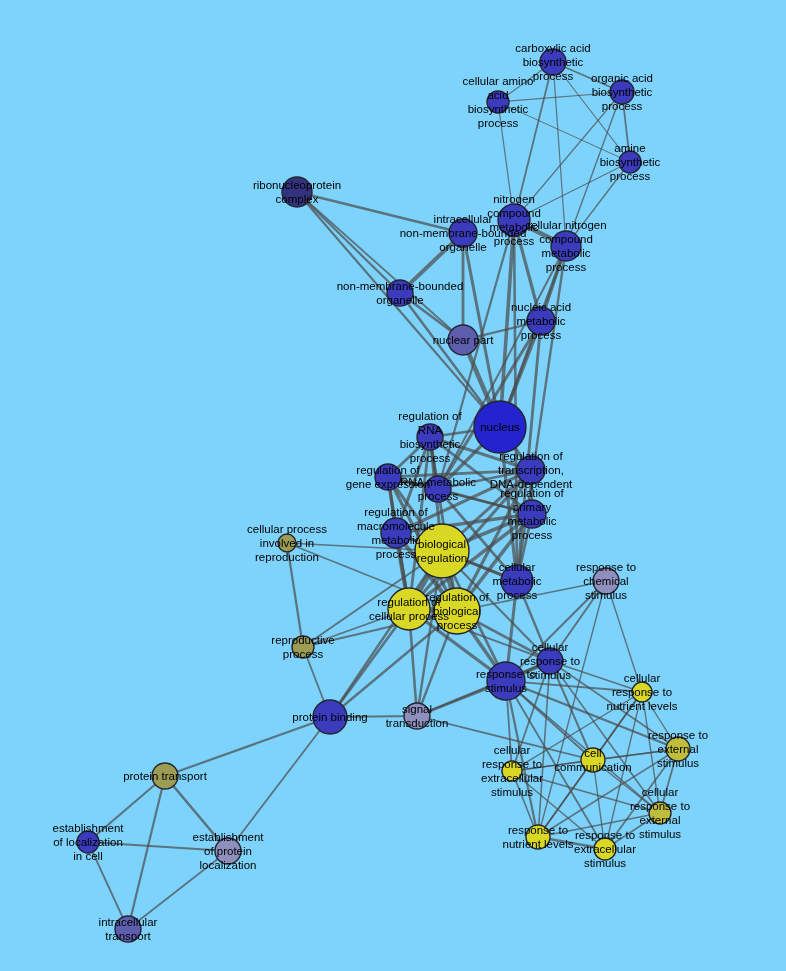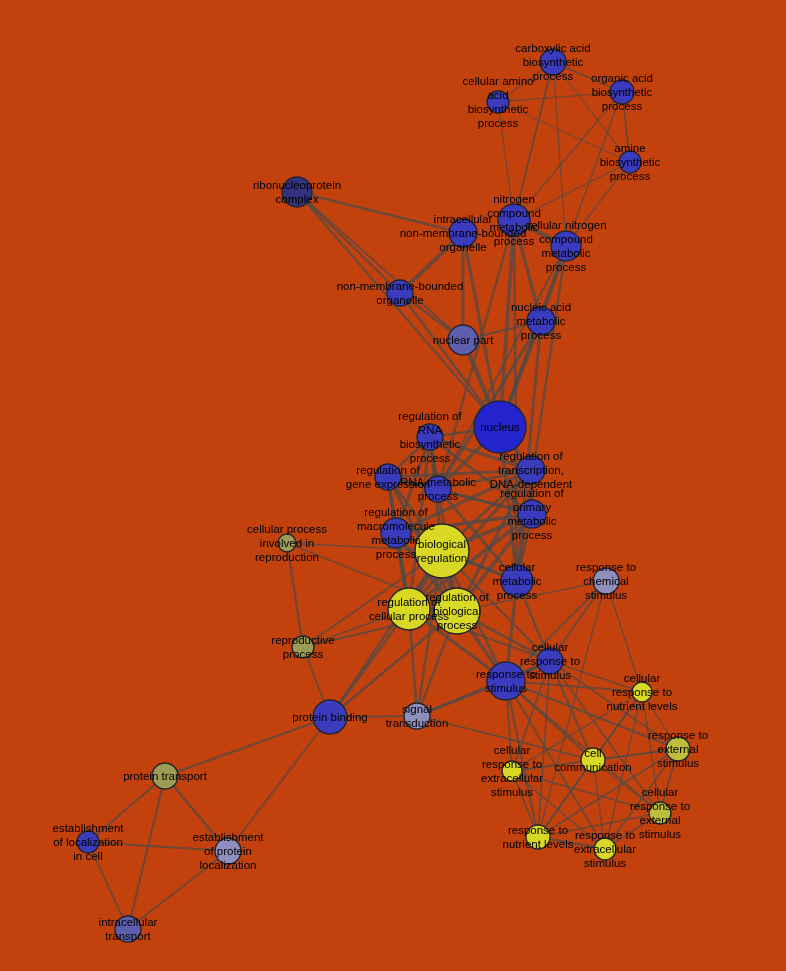--- a/index.html
+++ b/index.html
@@ -1,17 +1,17 @@
 <!DOCTYPE html>
 <html><head>
 <meta charset="utf-8">
 <style>
   html,body{margin:0;padding:0;background:#ffffff;}
   body{width:786px;height:971px;overflow:hidden;font-family:"Liberation Sans",sans-serif;}
-  .stage{position:relative;width:786px;height:971px;background:#c2410c;}
+  .stage{position:relative;width:786px;height:971px;background:#7dd3fc;}
   svg{display:block;}
   .nlabel{font-family:"Liberation Sans",sans-serif;font-size:11.5px;fill:#000000;}
   .nlabel tspan{paint-order:stroke;}
 </style>
 </head>
 <body>
 
 <div class="stage">
   <svg id="net" width="786" height="971" xmlns="http://www.w3.org/2000/svg" viewBox="0 0 786 971">
       <line x1="553" y1="62" x2="498" y2="102" stroke="#4a4a4a" stroke-width="1.2" stroke-opacity="0.7" stroke-linecap="round"></line>

